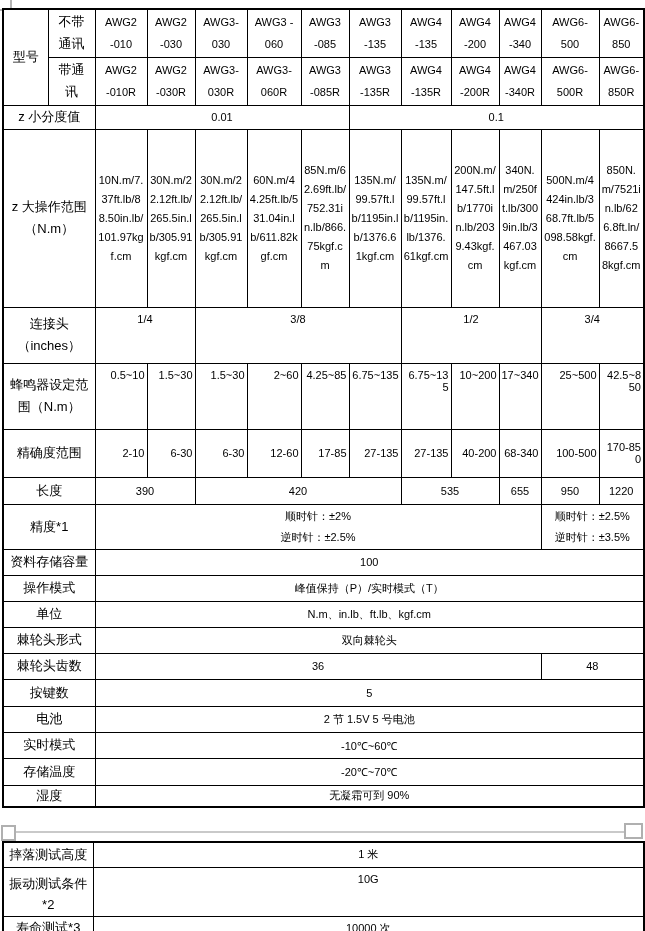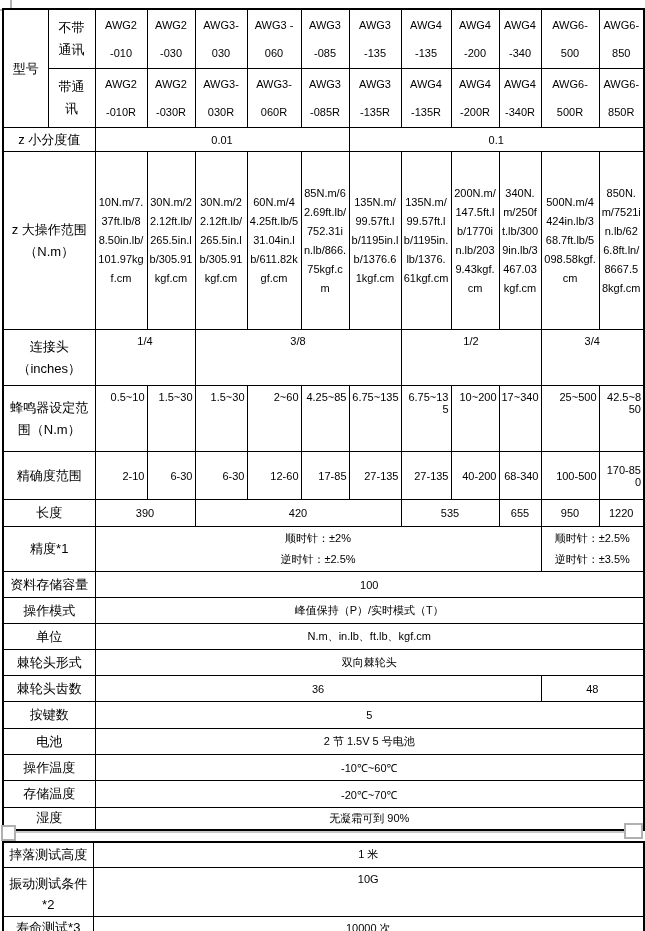--- a/index.html
+++ b/index.html
@@ -6,21 +6,21 @@
   .page{position:relative;width:645px;height:931px;background:#fff;overflow:hidden;
         font-family:"Liberation Sans",sans-serif;color:#000;}
   table{border-collapse:collapse;table-layout:fixed;position:absolute;background:#fff;border:2px solid #000;}
   .spec{left:2px;top:8px;width:641px;}
   .tests{left:2px;top:841px;width:641px;}
   td{border:1px solid #000;font-size:11px;text-align:center;vertical-align:middle;
      padding:1px 2px;overflow:hidden;}
   .lbl{font-size:13px;}
   .wrap{word-break:break-all;text-align:right;}
   .range-cell{word-break:break-all;line-height:19px;padding:0 2px;}
-  .model-cell{line-height:28px;word-break:keep-all;}
+  .model-cell{line-height:22px;word-break:keep-all;}
   .top{vertical-align:top;padding-top:5px;}
   .b{font-weight:400;}
   .ln div{line-height:21px;}
   .ln2 div{line-height:22px;}
   
   .corner-handle{position:absolute;left:-4px;top:-4px;width:12px;height:11px;
      border:2px solid #b4b4b4;background:#fff;}
   .sep-line{position:absolute;left:7px;right:8px;top:831px;height:2px;background:#c9c9c9;}
   .handle-left{position:absolute;left:1px;top:825px;width:11px;height:12px;
      border:2px solid #b0b0b0;background:#fff;}
@@ -209,21 +209,21 @@
         <td class="lbl" colspan="2">按键数</td>
         <td colspan="11">5</td>
       </tr>
 
       <tr style="height:26px">
         <td class="lbl" colspan="2">电池</td>
         <td colspan="11">2 节 1.5V 5 号电池</td>
       </tr>
 
       <tr style="height:26px">
-        <td class="lbl" colspan="2">操作温度</td>
+        <td class="lbl" colspan="2">实时模式</td>
         <td colspan="11">-10℃~60℃</td>
       </tr>
 
       <tr style="height:27px">
         <td class="lbl" colspan="2">存储温度</td>
         <td colspan="11">-20℃~70℃</td>
       </tr>
 
       <tr style="height:22px">
         <td class="lbl" colspan="2">湿度</td>

